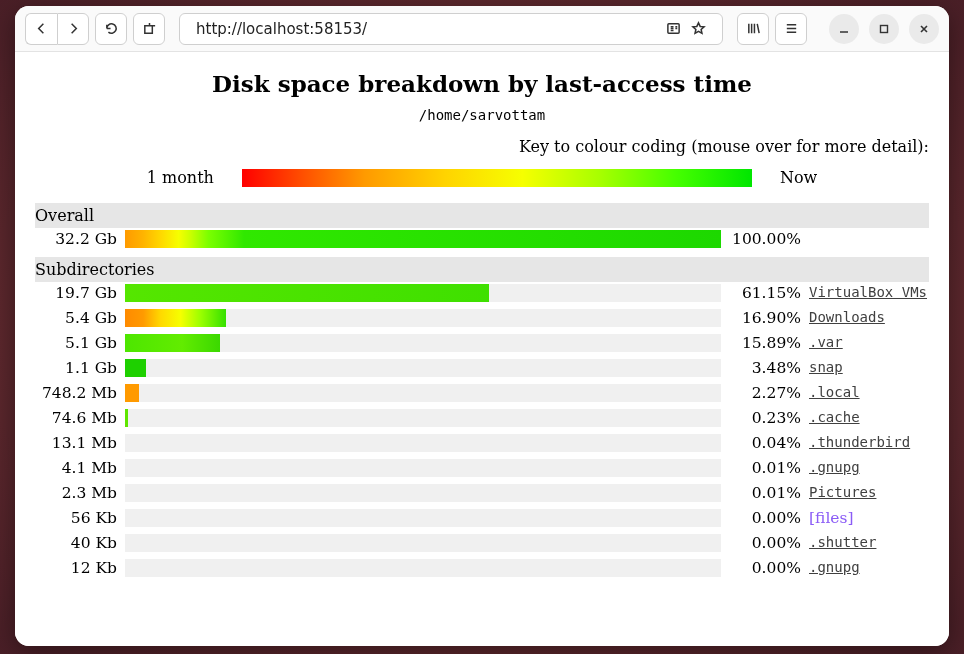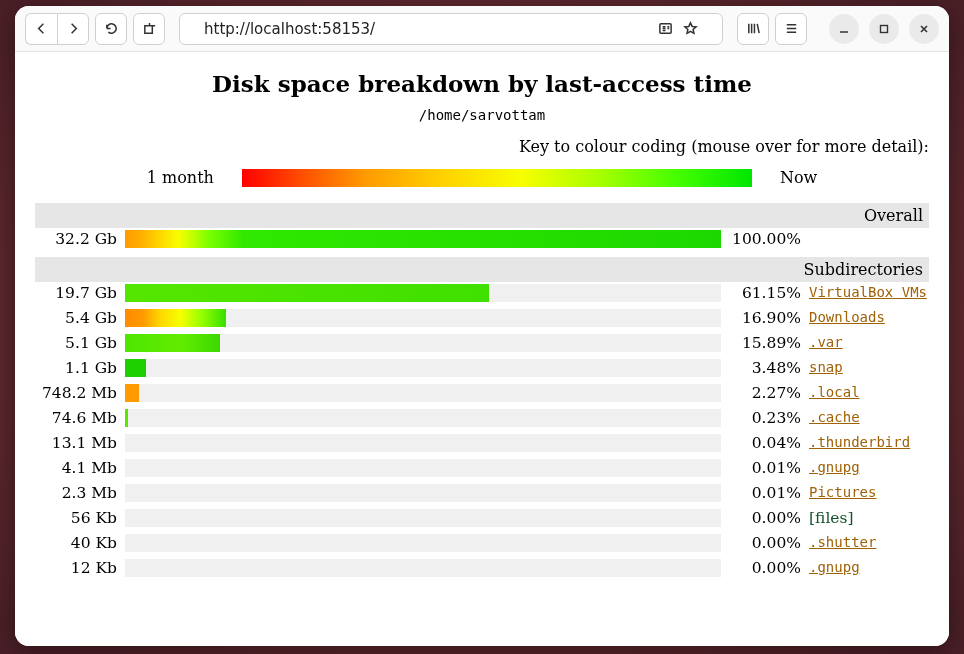--- a/index.html
+++ b/index.html
@@ -57,21 +57,21 @@
     margin: 0 8px;
   }
   .urlbar {
     flex: 1;
     height: 32px;
     border: 1px solid #cfcfcf;
     border-radius: 6px;
     background: #fff;
     display: flex;
     align-items: center;
-    padding: 0 24px;
+    padding: 0 16px;
     font-size: 15px;
     color: #222;
     position: relative;
   }
   .urlbar .url-text { flex: 1; }
   .urlbar .url-icons { display: flex; gap: 10px; color: #555; font-size: 14px; }
   .win-ctrl {
     width: 30px; height: 30px;
     border-radius: 50%;
     background: #eaeaea;
@@ -128,24 +128,24 @@
       #ff9a00 24%,
       #ffd400 40%,
       #f6ff00 55%,
       #a8ff00 70%,
       #46ff00 85%,
       #00e600 100%
     );
   }
   .section-header {
     background: #e6e6e6;
-    text-align: right;
+    text-align: left;
     font-family: "DejaVu Serif", Georgia, serif;
     font-size: 16px;
-    padding: 3px 6px;
+    padding: 3px 0;
     margin: 2px 0;
   }
   .row {
     display: flex;
     height: 25px;
     gap: 8px;
     font-size: 15.5px;
   }
   .size-cell {
     width: 82px;
@@ -170,29 +170,29 @@
     font-family: "DejaVu Serif", Georgia, serif;
     color: #000;
     white-space: nowrap;
   }
   .name-cell {
     width: 120px;
     font-family: "DejaVu Sans Mono", monospace;
     font-size: 14px;
   }
   .name-cell a, .name-link {
-    color: #a16207;
+    color: #404040;
     text-decoration: underline;
     font-family: "DejaVu Sans Mono", monospace;
     font-size: 14px;
   }
   .name-plain {
     font-family: "DejaVu Serif", Georgia, serif;
     font-size: 15.5px;
-    color: #14532d;
+    color: #8b5cf6;
   }
   .rows-area { margin: 0 0; }
   svg.ico { width: 15px; height: 15px; stroke: #333; stroke-width: 1.6; fill: none; }
 </style>
 </head>
 <body>
 
 <div class="desktop"></div>
 
 <div class="window">

